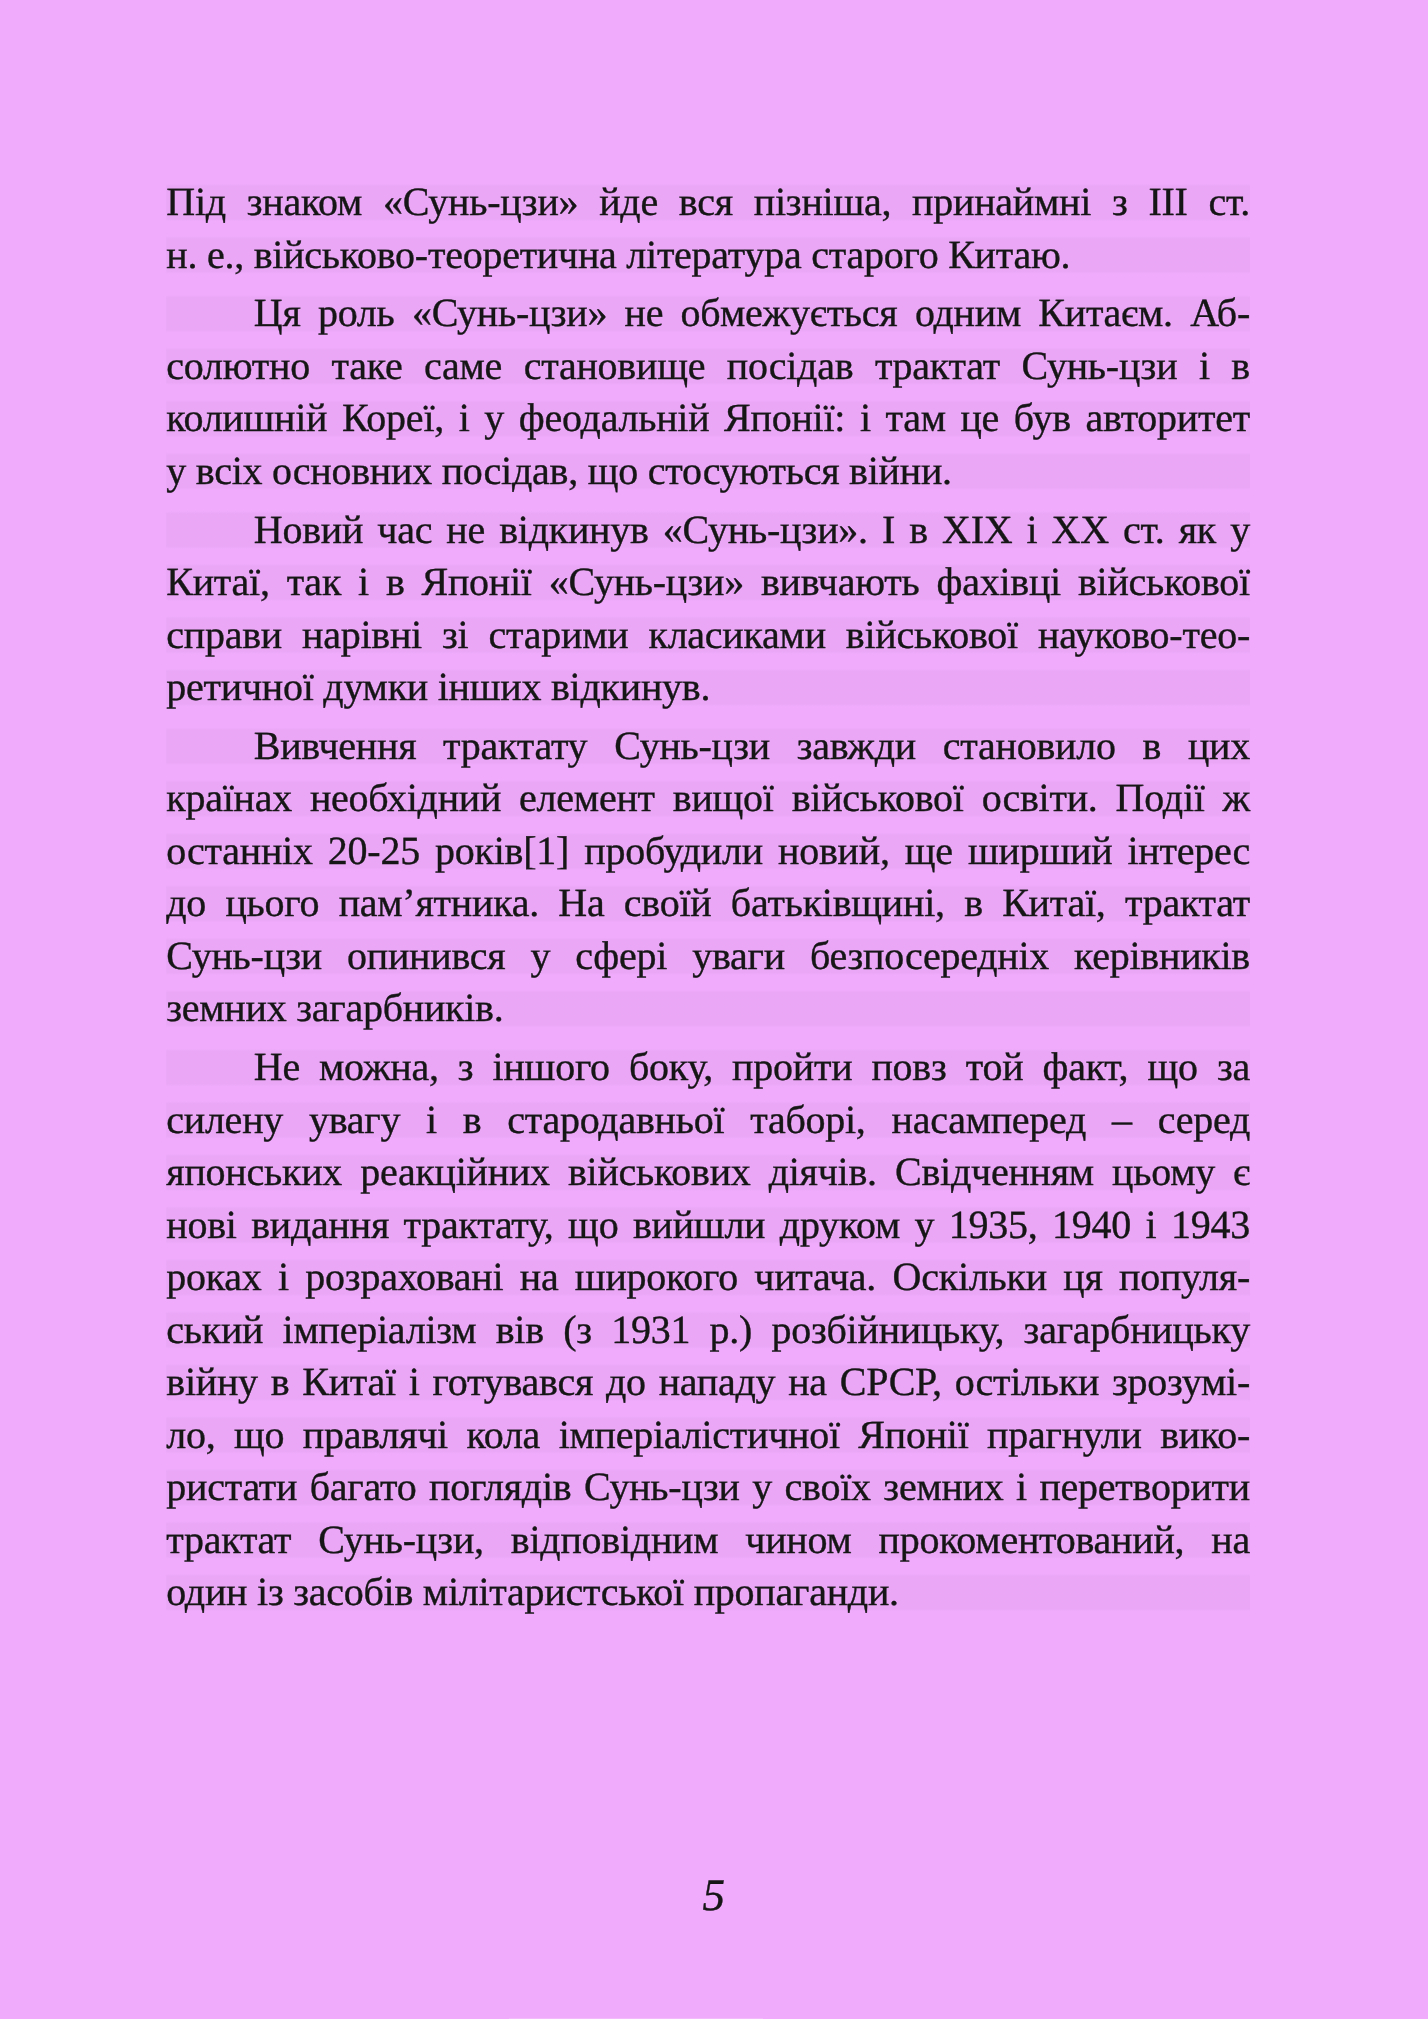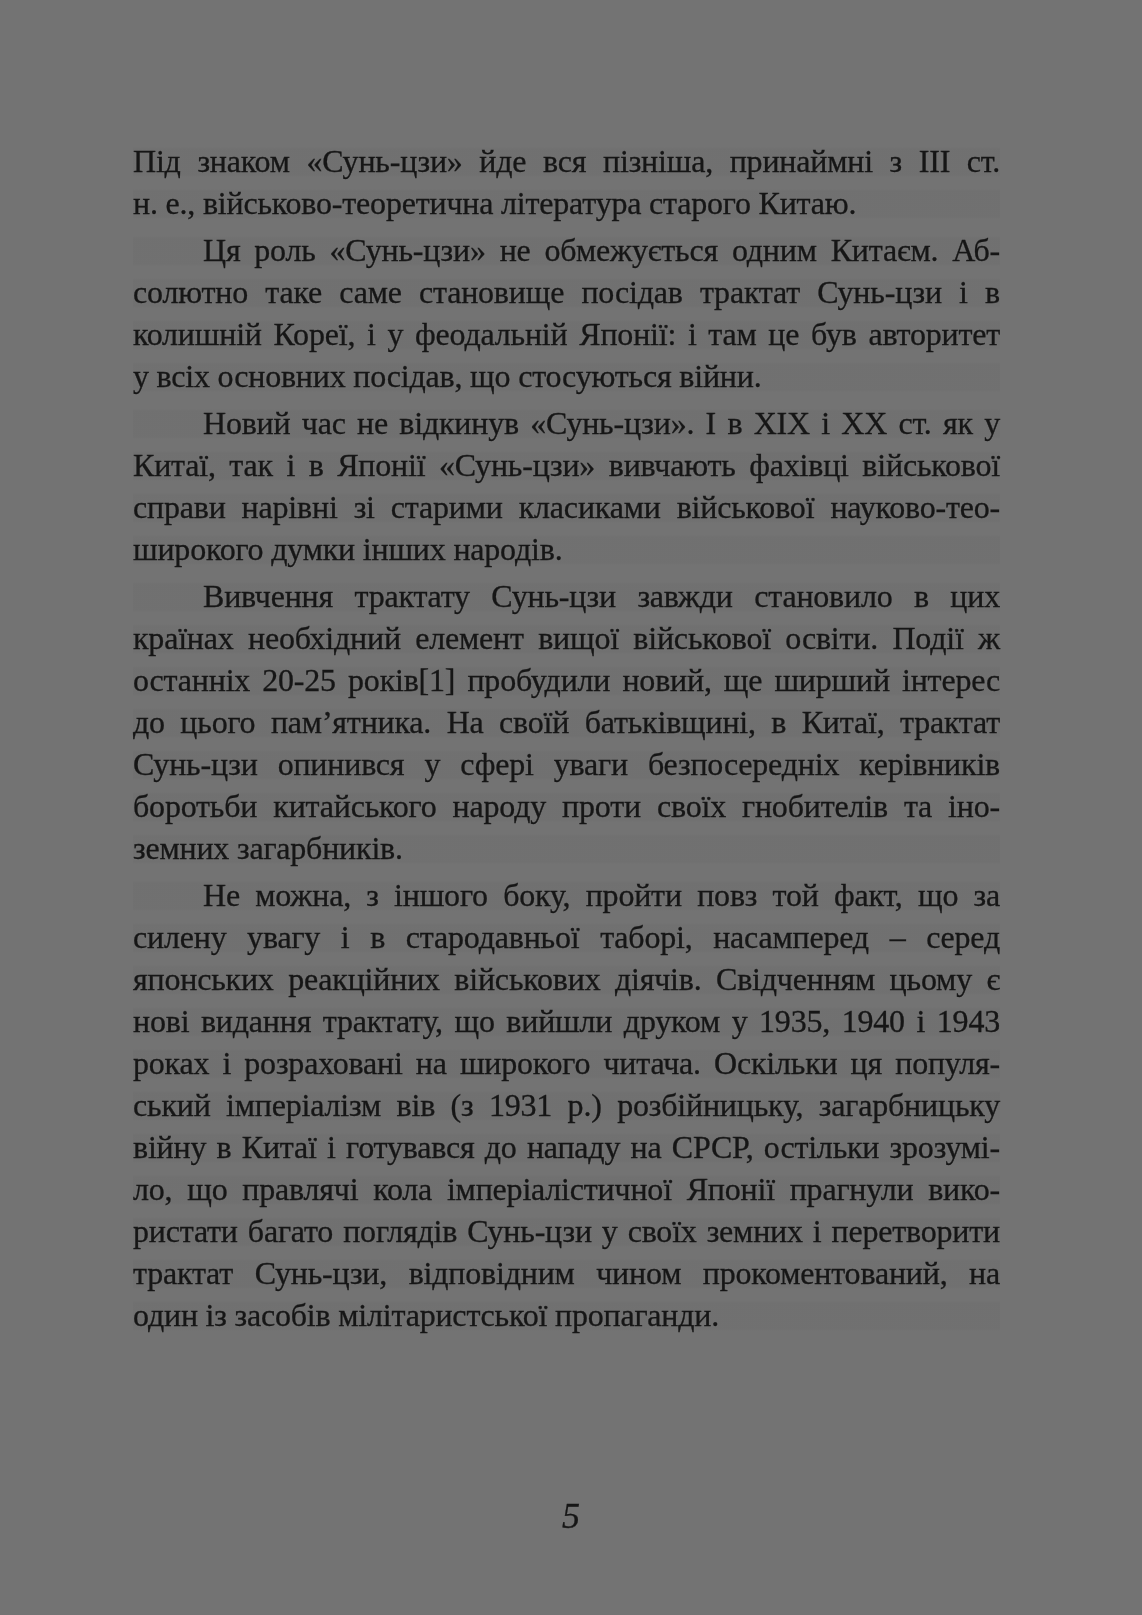--- a/index.html
+++ b/index.html
@@ -63,45 +63,44 @@
     text-align: center;
     font-style: italic;
     font-size: 36px;
     line-height: 1;
     -webkit-text-stroke: 0.3px #161616;
   }
 </style>
 </head>
 <body>
 
-<div class="page" style="background: #737373; color: rgb(22, 22, 22); text-decoration: underline;">
+<div class="page" style="background: #f0abfc; color: rgb(22, 22, 22); text-decoration: underline;">
   <div class="text-block">
       <div class="para">
         <div class="line">Під знаком «Сунь-цзи» йде вся пізніша, принаймні з III ст.</div>
         <div class="line last">н. е., військово-теоретична література старого Китаю.</div>
       </div>
       <div class="para indent">
         <div class="line">Ця роль «Сунь-цзи» не обмежується одним Китаєм. Аб-</div>
         <div class="line">солютно таке саме становище посідав трактат Сунь-цзи і в</div>
         <div class="line">колишній Кореї, і у феодальній Японії: і там це був авторитет</div>
         <div class="line last">у всіх основних посідав, що стосуються війни.</div>
       </div>
       <div class="para indent">
         <div class="line">Новий час не відкинув «Сунь-цзи». І в XIX і XX ст. як у</div>
         <div class="line">Китаї, так і в Японії «Сунь-цзи» вивчають фахівці військової</div>
         <div class="line">справи нарівні зі старими класиками військової науково-тео-</div>
-        <div class="line last">широкого думки інших народів.</div>
+        <div class="line last">ретичної думки інших відкинув.</div>
       </div>
       <div class="para indent">
         <div class="line">Вивчення трактату Сунь-цзи завжди становило в цих</div>
         <div class="line">країнах необхідний елемент вищої військової освіти. Події ж</div>
         <div class="line">останніх 20-25 років[1] пробудили новий, ще ширший інтерес</div>
         <div class="line">до цього пам’ятника. На своїй батьківщині, в Китаї, трактат</div>
         <div class="line">Сунь-цзи опинився у сфері уваги безпосередніх керівників</div>
-        <div class="line">боротьби китайського народу проти своїх гнобителів та іно-</div>
         <div class="line last">земних загарбників.</div>
       </div>
       <div class="para indent">
         <div class="line">Не можна, з іншого боку, пройти повз той факт, що за</div>
         <div class="line">силену увагу і в стародавньої таборі, насамперед – серед</div>
         <div class="line">японських реакційних військових діячів. Свідченням цьому є</div>
         <div class="line">нові видання трактату, що вийшли друком у 1935, 1940 і 1943</div>
         <div class="line">роках і розраховані на широкого читача. Оскільки ця популя-</div>
         <div class="line">ський імперіалізм вів (з 1931 р.) розбійницьку, загарбницьку</div>
         <div class="line">війну в Китаї і готувався до нападу на СРСР, остільки зрозумі-</div>

